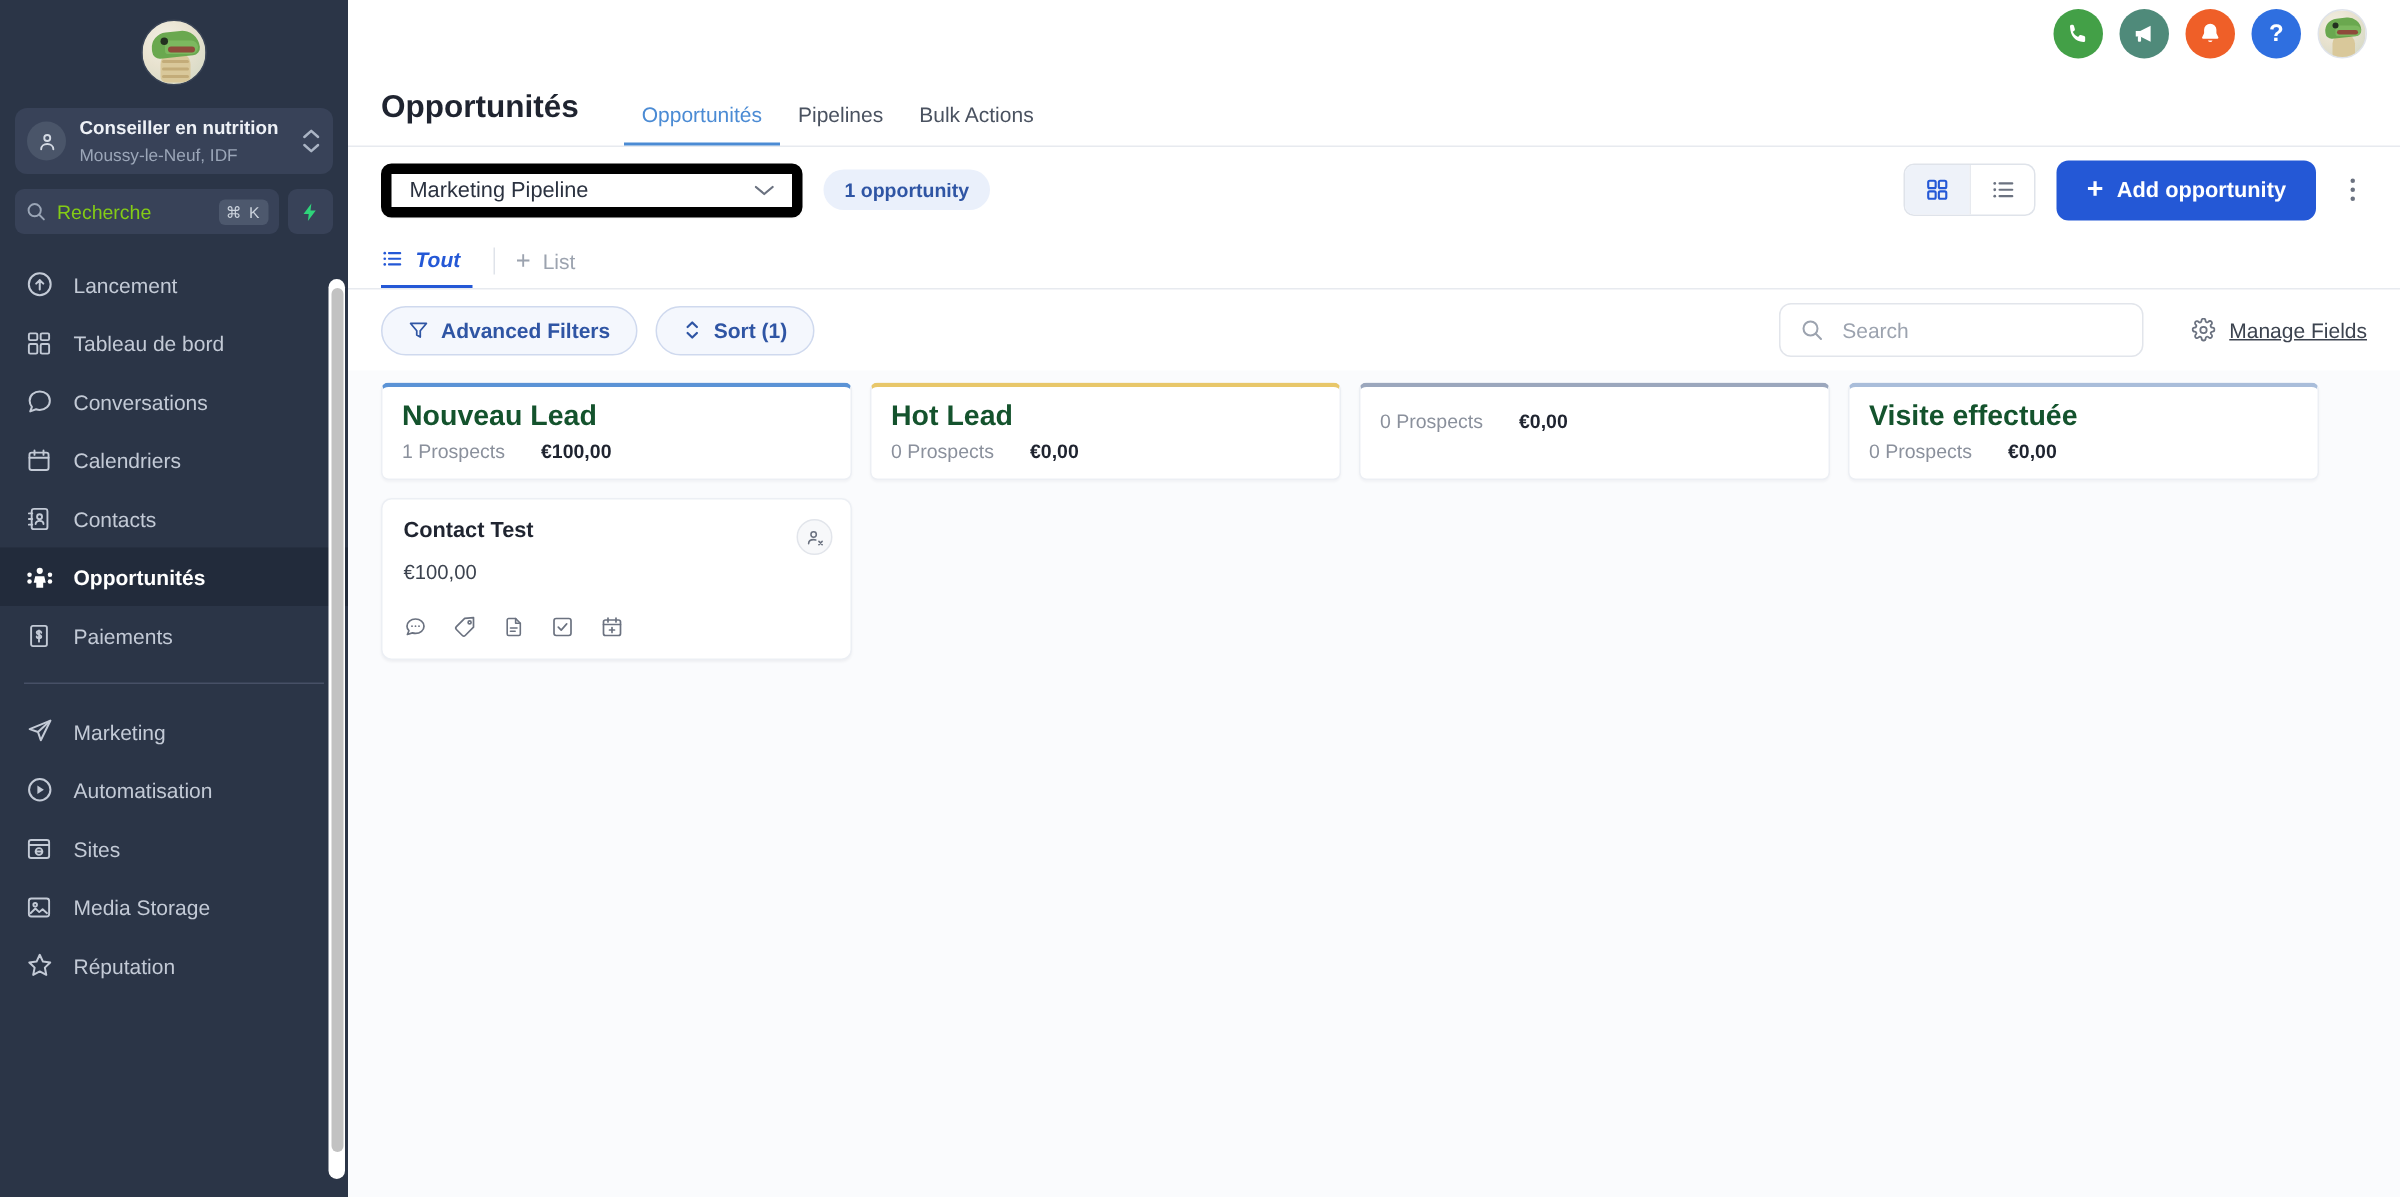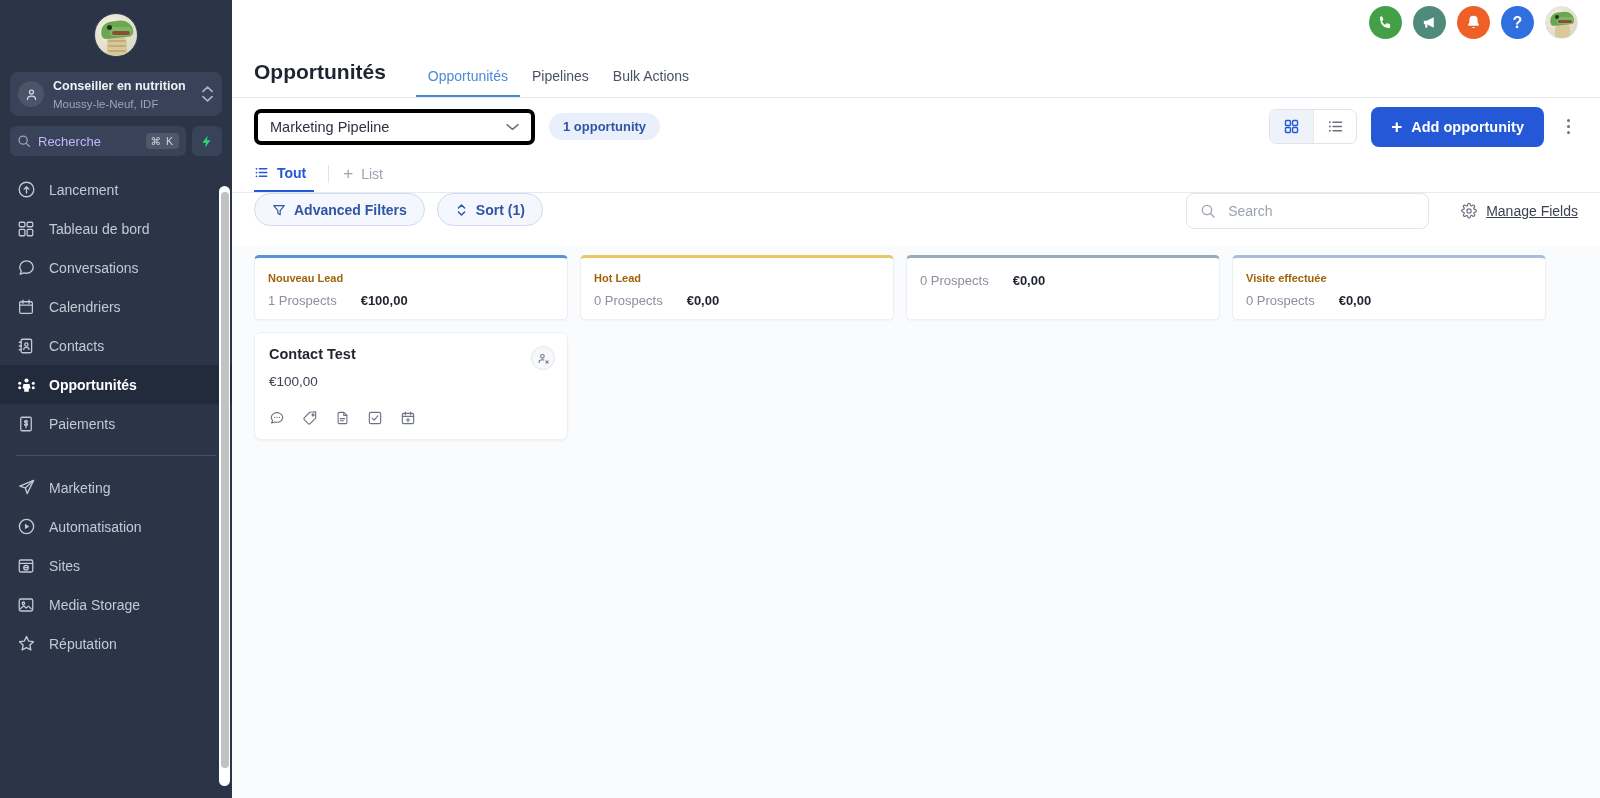--- a/index.html
+++ b/index.html
@@ -75,21 +75,21 @@
     font-size: 11.5px; color: #9ba6b8; line-height: 14px;
     white-space: nowrap; overflow: hidden; text-overflow: ellipsis;
   }
   .chev-updown { width: 14px; flex:0 0 14px; color:#aab4c4; display:flex; flex-direction:column; align-items:center; gap:2px; }
 
   .search-row { margin: 10px 10px 0 10px; display: flex; gap: 6px; }
   .search-box {
     flex: 1; height: 30px; background: #384258; border-radius: 6px;
     display: flex; align-items: center; padding: 0 7px;
   }
-  .search-box .ph { font-size: 13px; color: #c4b5fd; flex: 1; margin-left: 7px; }
+  .search-box .ph { font-size: 13px; color: #84cc16; flex: 1; margin-left: 7px; }
   .kbd {
     background: #4d586d; color: #cdd4de; font-size: 10.5px;
     padding: 2px 5px; border-radius: 4px; font-family: "Liberation Sans", sans-serif;
     letter-spacing: 1px;
   }
   .bolt-box {
     width: 30px; height: 30px; background: #384258; border-radius: 6px;
     display: flex; align-items: center; justify-content: center;
   }
 
@@ -148,21 +148,21 @@
   .tab.active { color: #4b8bd4; }
   .tab.active::after {
     content: ""; position: absolute; left: 0; right: 0; bottom: 0; height: 2px; background: #4b8bd4;
   }
 
   .toolbar {
     height: 57px; display: flex; align-items: center; padding: 0 22px 0 22px;
     gap: 14px; flex: 0 0 57px;
   }
   .pipeline-select {
-    width: 281px; height: 36px; border: 4px solid #000000; border-radius: 7px;
+    width: 281px; height: 36px; border: 7px solid #000000; border-radius: 7px;
     background: #fff; display: flex; align-items: center; padding: 0 12px;
     font-size: 14.5px; color: #2b3240; cursor: pointer;
     box-shadow: 0 1px 1px rgba(16,24,40,0.03);
   }
   .pipeline-select .lbl { flex: 1; }
   .opp-count {
     background: #eaf0fb; color: #2f55a4; font-size: 13px; font-weight: bold;
     border-radius: 14px; padding: 6px 14px;
   }
   .toolbar-right { margin-left: auto; display: flex; align-items: center; gap: 14px; }
@@ -183,26 +183,26 @@
   .kebab i { width: 3px; height: 3px; border-radius: 50%; background: #6b7280; display:block; }
 
   .subtabs {
     height: 38px; display: flex; align-items: center; padding-left: 22px;
     border-bottom: 1px solid #e7eaef; gap: 0; flex: 0 0 38px;
   }
   .subtab {
     display: flex; align-items: center; gap: 8px; font-size: 14px;
     height: 37px; cursor: pointer; padding: 0 8px 0 0;
   }
-  .subtab.active { color: #2458d6; font-weight: bold; border-bottom: 2px solid #2458d6; }
+  .subtab.active { color: #2458d6; font-weight: bold; border-bottom: 2px solid #2458d6; font-style: italic; }
   .subtab-div { width: 1px; height: 18px; background: #dfe3ea; margin: 0 14px; }
   .subtab.muted { color: #9ca3af; }
 
   .filterbar {
-    height: 54px; display: flex; align-items: flex-start; padding: 0 22px; gap: 12px; flex: 0 0 54px;
+    height: 54px; display: flex; align-items: center; padding: 0 22px; gap: 12px; flex: 0 0 54px;
   }
   .pill {
     border: 1px solid #cfd9ee; border-radius: 20px; background: #f4f7fd;
     color: #2f55a4; font-size: 14px; font-weight: bold;
     height: 33px; display: flex; align-items: center; gap: 8px; padding: 0 17px; cursor: pointer;
   }
   .filter-right { margin-left: auto; display: flex; align-items: center; gap: 32px; }
   .search-field {
     width: 243px; height: 36px; border: 1px solid #e2e5eb; border-radius: 8px;
     display: flex; align-items: center; gap: 12px; padding: 0 13px; background: #fff;
@@ -218,21 +218,21 @@
   }
   .stage-row {
     display: flex; gap: 12px; padding: 8px 0 0 22px;
   }
   .stage-col { width: 314px; flex: 0 0 314px; }
   .stage-head {
     background: #ffffff; border: 1px solid #eceff4; border-top: 3px solid #8aaedd;
     border-radius: 5px; height: 65px; padding: 10px 13px 0 13px;
     box-shadow: 0 1px 2px rgba(16,24,40,0.04);
   }
-  .stage-name { font-size: 11px; font-weight: bold; color: #a16207; line-height: 20px; }
+  .stage-name { font-size: 19px; font-weight: bold; color: #14532d; line-height: 20px; }
   .stage-meta { display: flex; align-items: baseline; gap: 24px; margin-top: 5px; }
   .stage-prospects { font-size: 13px; color: #8a909c; }
   .stage-amount { font-size: 13px; color: #1f2430; font-weight: bold; }
 
   .card {
     margin-top: 12px; background: #fff; border: 1px solid #eceff4; border-radius: 7px;
     padding: 13px 14px 13px 14px; box-shadow: 0 1px 2px rgba(16,24,40,0.05);
     position: relative; cursor: pointer;
   }
   .card-title { font-size: 14.5px; font-weight: bold; color: #1f2430; }

